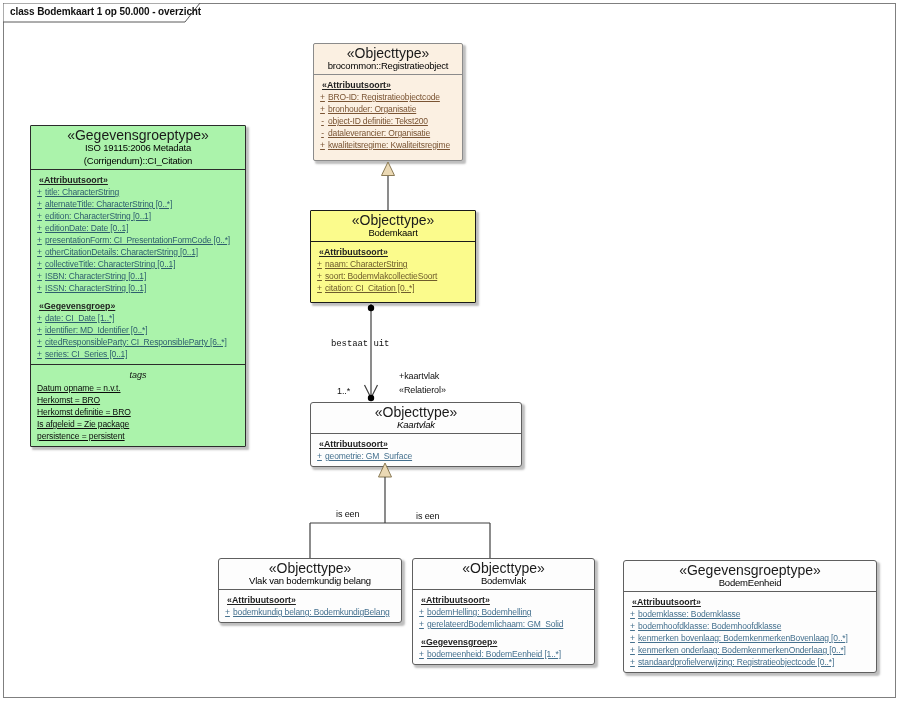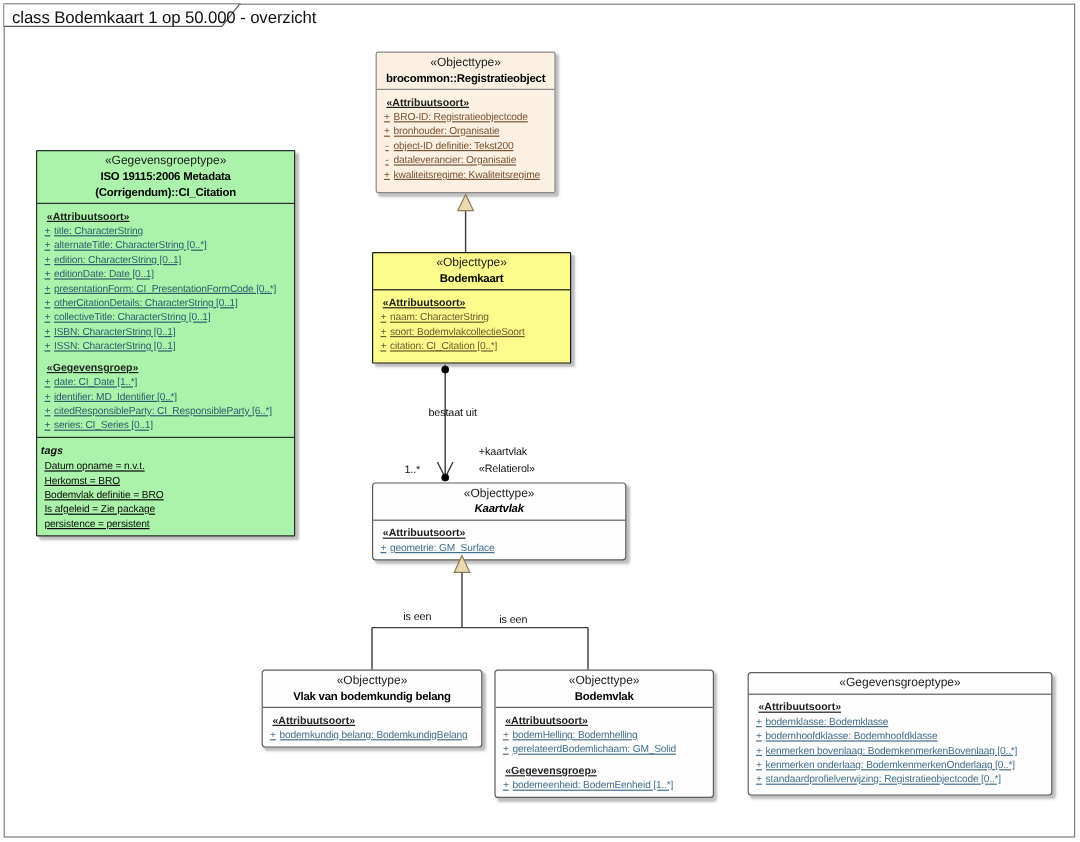--- a/index.html
+++ b/index.html
@@ -4,49 +4,49 @@
 <style>
   html,body{margin:0;padding:0;}
   body{
     width:900px;height:702px;position:relative;background:#ffffff;
     font-family:"Liberation Sans",sans-serif;overflow:hidden;
     -webkit-font-smoothing:antialiased;
   }
   .frame{position:absolute;left:3px;top:3px;right:4px;bottom:4px;border:1px solid var(--frame-border,#7f7f7f);background:#fff;}
   .tab-shape{position:absolute;left:3px;top:3px;z-index:5;}
   .tab-text{
-    position:absolute;left:10px;top:6px;z-index:6;font-size:14px;font-weight:normal;color:#111;
+    position:absolute;left:10px;top:6px;z-index:6;font-size:10px;font-weight:bold;color:#111;
     letter-spacing:-0.1px;white-space:nowrap;
   }
   .overlay{position:absolute;left:0;top:0;z-index:3;pointer-events:none;}
   .cline{stroke:var(--line,#3f3f3f);stroke-width:1.2;fill:none;}
   .arrowhead{stroke:var(--line,#3f3f3f);stroke-width:1.2;fill:none;}
   .tri{fill:var(--triangle-fill,#EBD9B4);stroke:var(--triangle-stroke,#8a7a55);stroke-width:1;}
   .dot{fill:#000;}
   .clabel{position:absolute;z-index:4;font-size:9px;color:#111;white-space:nowrap;letter-spacing:-0.1px;}
 
   .uml-class{
     position:absolute;z-index:2;box-sizing:border-box;
     border:1px solid var(--bd,#666);background:var(--bg,#fff);color:#111;
     box-shadow:2.5px 2.5px 2px rgba(110,110,110,0.45);
     font-size:8.5px;border-radius:2px;
   }
   .uml-class .c-head{text-align:center;padding:3px 2px 2px 2px;}
-  .uml-class .stereo{font-size:10px;color:#1a1a1a;line-height:12px;}
-  .uml-class .cname{font-size:9.5px;font-weight:bold;line-height:13px;letter-spacing:-0.2px;color:#000;}
+  .uml-class .stereo{font-size:14px;color:#1a1a1a;line-height:12px;}
+  .uml-class .cname{font-size:9.5px;font-weight:normal;line-height:13px;letter-spacing:-0.2px;color:#000;}
   .uml-class .cname.it{font-style:italic;}
   .uml-class .comp{border-top:1px solid var(--bd,#666);padding:4px 3px 4px 3px;}
   .uml-class .row{line-height:12px;white-space:nowrap;text-decoration:underline;}
   .uml-class .row.group{font-weight:bold;color:#1f1f1f;padding-left:5px;font-size:8.8px;}
   .uml-class .row.group:not(:first-child){margin-top:6px;}
   .uml-class .row.attr{display:flex;color:var(--tx,#335);letter-spacing:-0.15px;}
   .uml-class .row.attr .vis{width:11px;text-align:center;flex:none;}
   .uml-class .row.attr .atext{flex:1;overflow:hidden;}
   .uml-class .row.tag{color:#0a0a0a;padding-left:3px;letter-spacing:-0.1px;}
-  .uml-class .comp-title{text-align:left;font-style:italic;font-weight:bold;font-size:9px;line-height:13px;color:#111;}
+  .uml-class .comp-title{text-align:center;font-style:italic;font-weight:normal;font-size:9px;line-height:13px;color:#111;}
 
   .style-cream{--bd:#8b8b8b;--bg:var(--cream-bg,#FBF0E2);--tx:var(--cream-text,#7a5433);}
   .style-green{--bd:#2b2b2b;--bg:var(--green-bg,#ABF3AB);--tx:var(--green-text,#2e5f6e);border-radius:1px;}
   .style-yellow{--bd:#1a1a1a;--bg:var(--yellow-bg,#FBFB8C);--tx:var(--yellow-text,#6e5c2c);border-radius:1px;}
   .style-white{--bd:#5f5f5f;--bg:var(--white-bg,#FDFDFD);--tx:var(--white-text,#44708e);border-radius:3px;}
 </style>
 </head>
 <body style="--frame-border: #7f7f7f; --line: #3f3f3f; --triangle-fill: #EBD9B4; --triangle-stroke: #8a7a55; --cream-bg: #FBF0E2; --green-bg: #ABF3AB; --yellow-bg: #FBFB8C; --white-bg: #FDFDFD; --cream-text: #7a5433; --green-text: #2e5f6e; --yellow-text: #6e5c2c; --white-text: #44708e;">
 
 <div class="frame"></div>
@@ -143,21 +143,21 @@
       </div>
       <div class="row attr">
         <span class="vis">+</span>
         <span class="atext">series: CI_Series [0..1]</span>
       </div>
     </div>
     <div class="comp">
       <div class="comp-title">tags</div>
       <div class="row tag">Datum opname = n.v.t.</div>
       <div class="row tag">Herkomst = BRO</div>
-      <div class="row tag">Bodemvlak definitie = BRO</div>
+      <div class="row tag">Herkomst definitie = BRO</div>
       <div class="row tag">Is afgeleid = Zie package</div>
       <div class="row tag">persistence = persistent</div>
     </div>
   </div>
 <div class="uml-class style-yellow" style="left:310px;top:210px;width:166px;min-height:93px;">
     <div class="c-head">
       <div class="stereo">«Objecttype»</div>
       <div class="cname">Bodemkaart</div>
     </div>
     <div class="comp">
@@ -220,20 +220,21 @@
       <div class="row group">«Gegevensgroep»</div>
       <div class="row attr">
         <span class="vis">+</span>
         <span class="atext">bodemeenheid: BodemEenheid [1..*]</span>
       </div>
     </div>
   </div>
 <div class="uml-class style-white" style="left:623px;top:560px;width:254px;min-height:103px;">
     <div class="c-head">
       <div class="stereo">«Gegevensgroeptype»</div>
+      <div class="cname">BodemEenheid</div>
     </div>
     <div class="comp">
       <div class="row group">«Attribuutsoort»</div>
       <div class="row attr">
         <span class="vis">+</span>
         <span class="atext">bodemklasse: Bodemklasse</span>
       </div>
       <div class="row attr">
         <span class="vis">+</span>
         <span class="atext">bodemhoofdklasse: Bodemhoofdklasse</span>
@@ -263,18 +264,18 @@
   <polyline points="364.5,385 371,398 377.5,385" class="arrowhead"></polyline>
   <circle cx="371" cy="398" r="3.2" class="dot"></circle>
 
   <polygon points="385,463 378.5,477 391.5,477" class="tri"></polygon>
   <line x1="385" y1="477" x2="385" y2="523" class="cline"></line>
   <line x1="310" y1="523" x2="490" y2="523" class="cline"></line>
   <line x1="310" y1="523" x2="310" y2="558" class="cline"></line>
   <line x1="490" y1="523" x2="490" y2="558" class="cline"></line>
 </svg>
 
-<div class="clabel" style="left:357px;top:339px;">bestaat uit</div>
+<div class="clabel" style="left:331px;top:339px;font-family:Liberation Mono, monospace;">bestaat uit</div>
 <div class="clabel" style="left:337px;top:386px;">1..*</div>
 <div class="clabel" style="left:399px;top:371px;">+kaartvlak</div>
 <div class="clabel" style="left:399px;top:385px;">«Relatierol»</div>
 <div class="clabel" style="left:336px;top:509px;">is een</div>
 <div class="clabel" style="left:416px;top:511px;">is een</div>
 
 </body></html>

